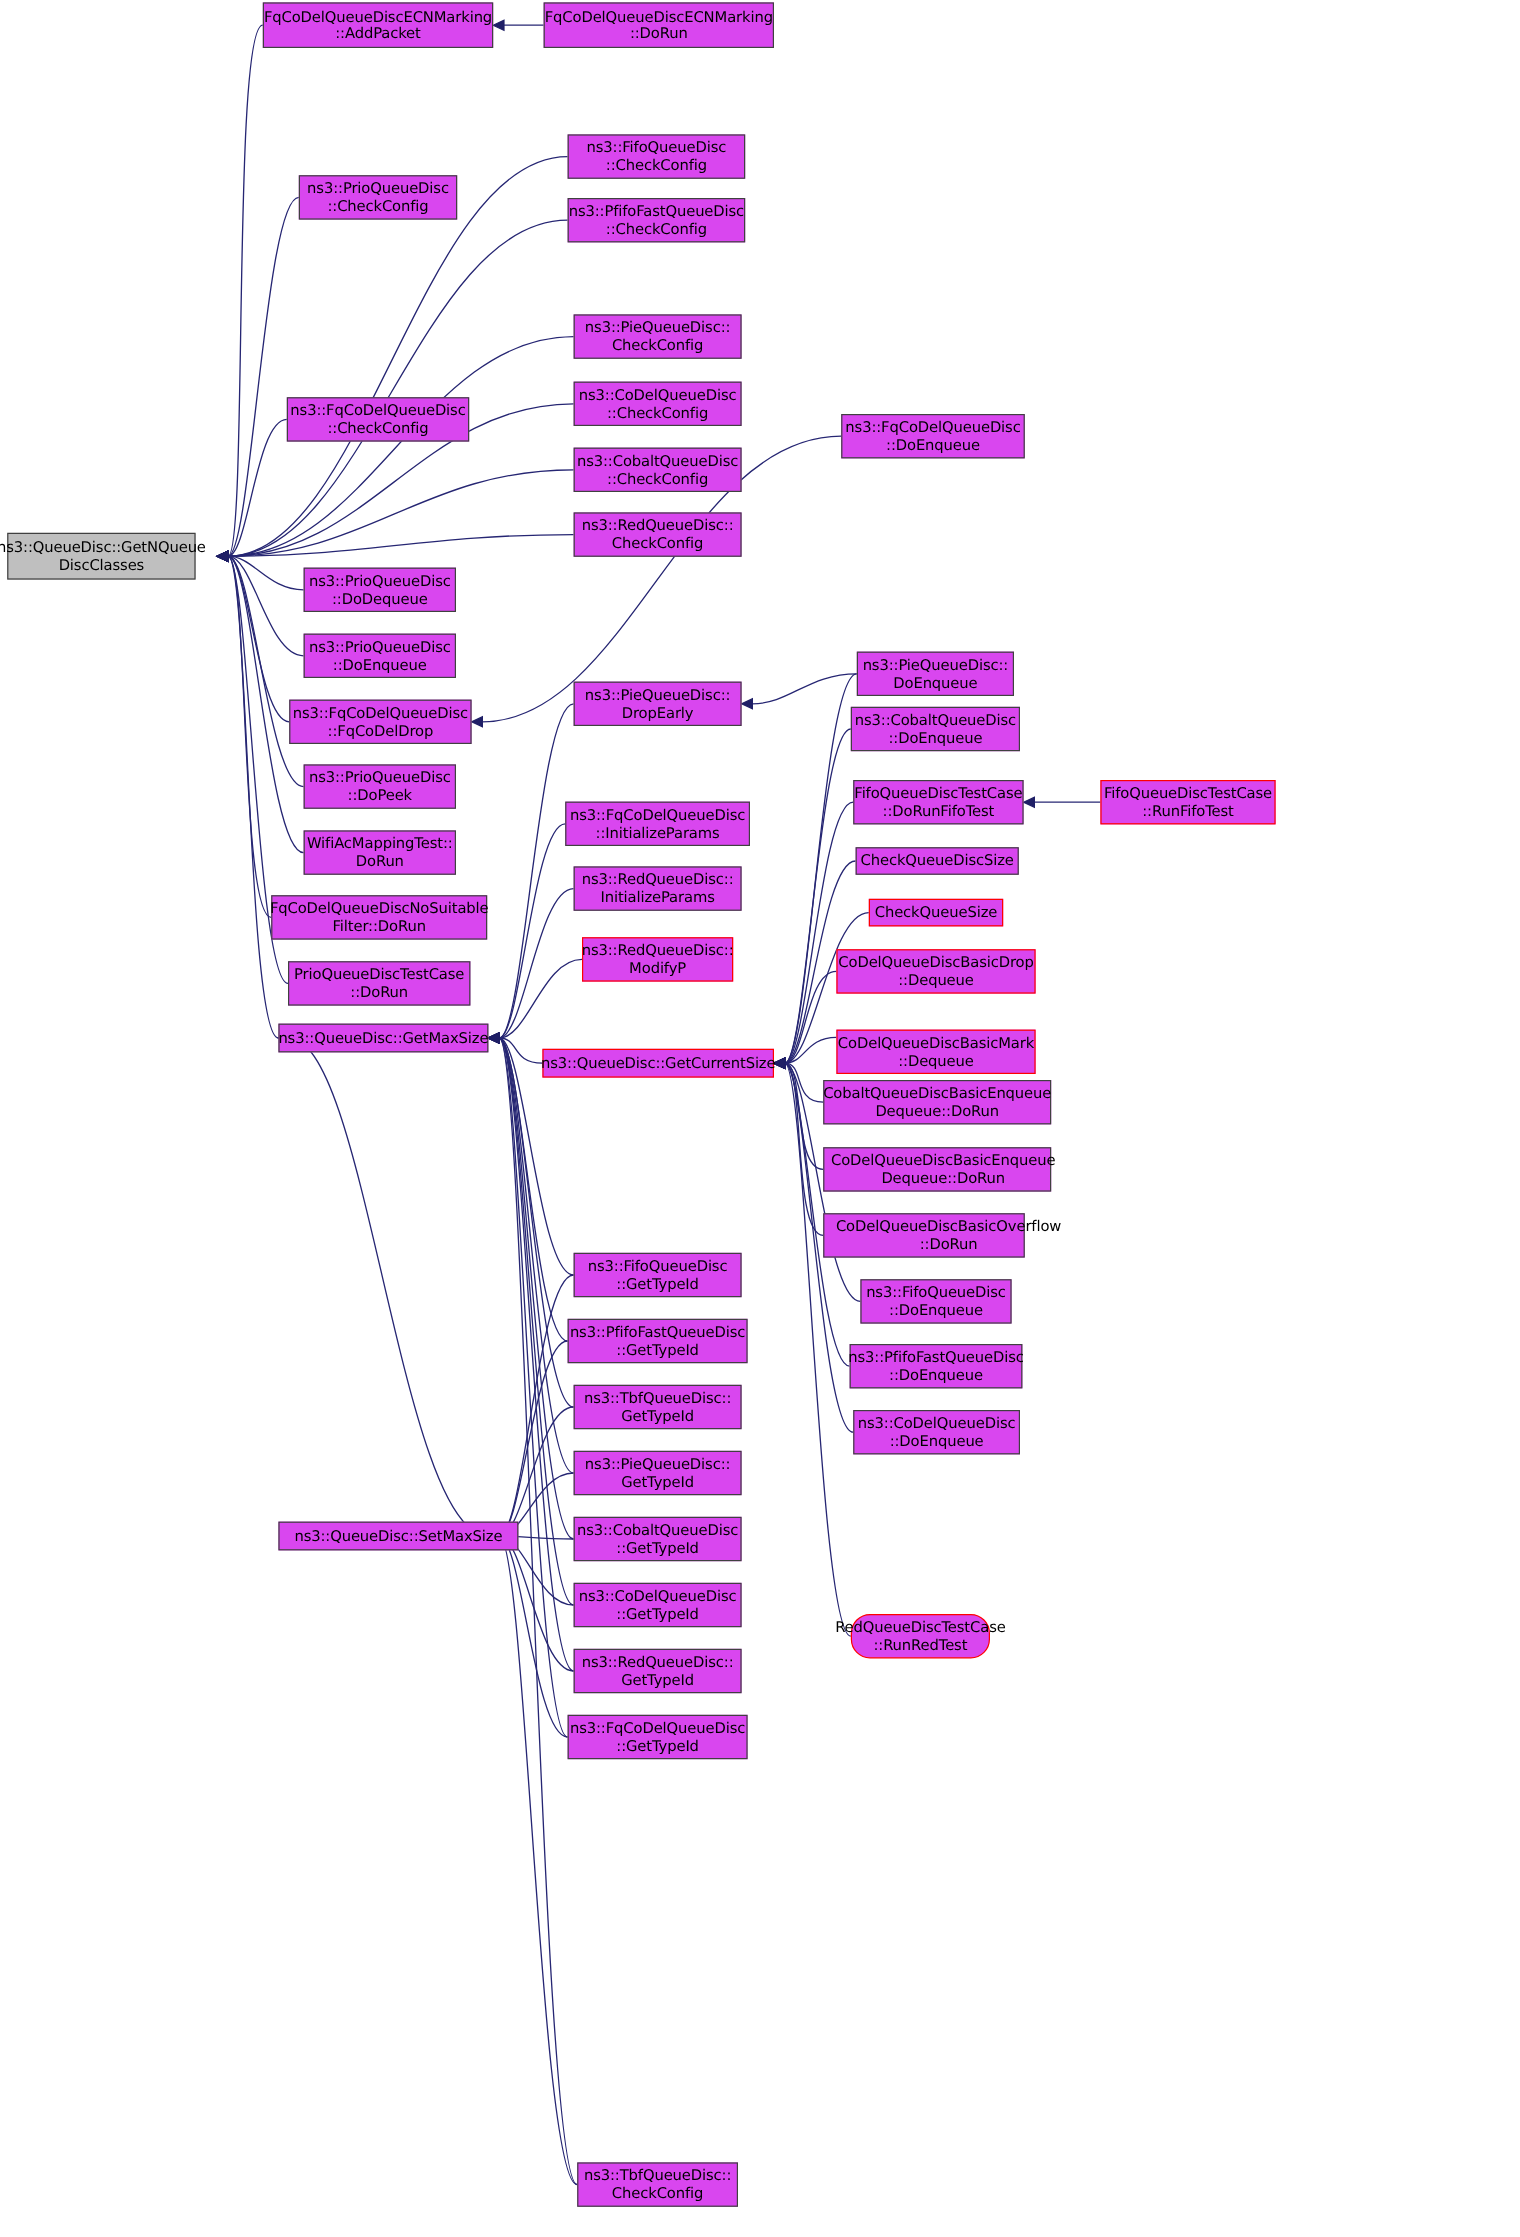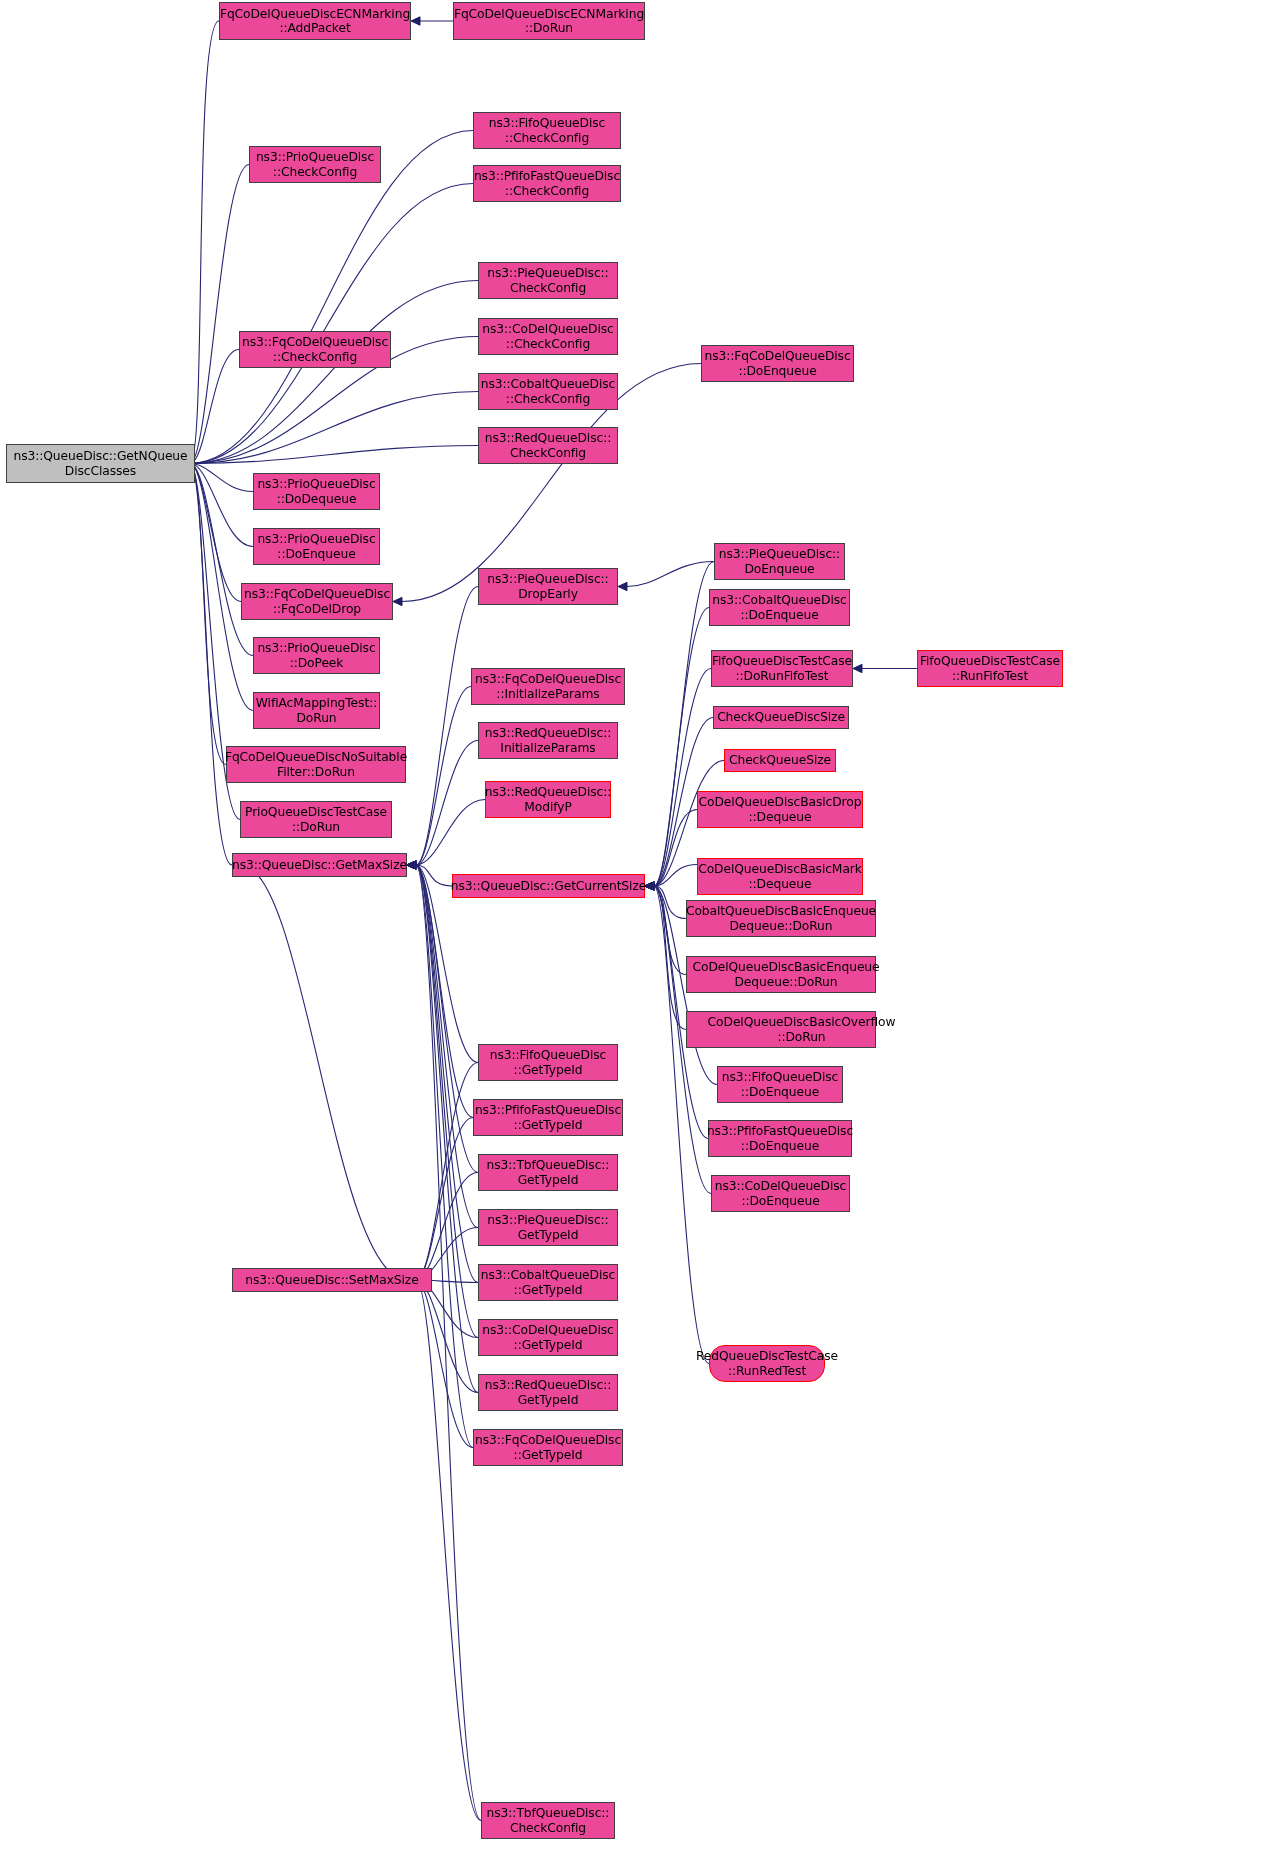--- a/index.html
+++ b/index.html
@@ -1,20 +1,20 @@
 <!DOCTYPE html>
 <html><head>
 <meta charset="utf-8">
 <title>Call graph</title>
 <style>
   html,body{margin:0;padding:0;background:#ffffff;}
   #canvas{position:relative;width:1267px;height:1864px;background:#ffffff;
           font-family:"DejaVu Sans","Liberation Sans",sans-serif;overflow:hidden;}
   .node{position:absolute;box-sizing:border-box;display:flex;align-items:center;
-        justify-content:center;text-align:center;background:#ec4899;
+        justify-content:center;text-align:center;background:#d946ef;
         border:1px solid #404040;color:#000000;font-size:12.3px;line-height:1.18;
         letter-spacing:-0.1px;padding:1px 3px;white-space:pre-line;}
   .node.red{border-color:#ff0000;}
   .node.current{background:#bfbfbf;border-color:#404040;}
   svg.edges{position:absolute;left:0;top:0;width:1267px;height:1864px;
             pointer-events:none;overflow:visible;}
   svg.edges path{fill:none;stroke:#262673;stroke-width:1.1px;}
   svg.edges polygon{fill:#1f1f66;stroke:#1f1f66;}
 </style>
 </head>
@@ -155,21 +155,21 @@
       <div class="node" style="left: 478px; top: 262px; width: 140px; height: 37px;">ns3::PieQueueDisc::
 CheckConfig</div>
       <div class="node" style="left: 478px; top: 318px; width: 140px; height: 37px;">ns3::CoDelQueueDisc
 ::CheckConfig</div>
       <div class="node" style="left: 478px; top: 373px; width: 140px; height: 37px;">ns3::CobaltQueueDisc
 ::CheckConfig</div>
       <div class="node" style="left: 478px; top: 427px; width: 140px; height: 37px;">ns3::RedQueueDisc::
 CheckConfig</div>
       <div class="node" style="left: 239px; top: 331px; width: 152px; height: 37px;">ns3::FqCoDelQueueDisc
 ::CheckConfig</div>
-      <div class="node current" style="left: 6px; top: 444px; width: 189px; height: 39px;">ns3::QueueDisc::GetNQueue
+      <div class="node current" style="left: 6px; top: 444px; width: 157px; height: 39px;">ns3::QueueDisc::GetNQueue
 DiscClasses</div>
       <div class="node" style="left: 253px; top: 473px; width: 127px; height: 37px;">ns3::PrioQueueDisc
 ::DoDequeue</div>
       <div class="node" style="left: 253px; top: 528px; width: 127px; height: 37px;">ns3::PrioQueueDisc
 ::DoEnqueue</div>
       <div class="node" style="left: 241px; top: 583px; width: 152px; height: 37px;">ns3::FqCoDelQueueDisc
 ::FqCoDelDrop</div>
       <div class="node" style="left: 253px; top: 637px; width: 127px; height: 37px;">ns3::PrioQueueDisc
 ::DoPeek</div>
       <div class="node" style="left: 253px; top: 692px; width: 127px; height: 37px;">WifiAcMappingTest::
@@ -201,21 +201,21 @@
       <div class="node" style="left: 713px; top: 706px; width: 136px; height: 23px;">CheckQueueDiscSize</div>
       <div class="node red" style="left: 724px; top: 749px; width: 112px; height: 23px;">CheckQueueSize</div>
       <div class="node red" style="left: 697px; top: 791px; width: 166px; height: 37px; text-align: center;">CoDelQueueDiscBasicDrop
 ::Dequeue</div>
       <div class="node red" style="left: 697px; top: 846px; width: 166px; height: 37px; margin-top: 12px;">CoDelQueueDiscBasicMark
 ::Dequeue</div>
       <div class="node" style="left: 686px; top: 900px; width: 190px; height: 37px;">CobaltQueueDiscBasicEnqueue
 Dequeue::DoRun</div>
       <div class="node" style="left: 686px; top: 956px; width: 190px; height: 37px; padding-left: 13px;">CoDelQueueDiscBasicEnqueue
 Dequeue::DoRun</div>
-      <div class="node" style="left: 686px; top: 1011px; width: 190px; height: 37px; padding-left: 44px;">CoDelQueueDiscBasicOverflow
+      <div class="node" style="left: 686px; top: 1011px; width: 168px; height: 37px; padding-left: 44px;">CoDelQueueDiscBasicOverflow
 ::DoRun</div>
       <div class="node" style="left: 717px; top: 1066px; width: 126px; height: 37px;">ns3::FifoQueueDisc
 ::DoEnqueue</div>
       <div class="node" style="left: 708px; top: 1120px; width: 144px; height: 37px;">ns3::PfifoFastQueueDisc
 ::DoEnqueue</div>
       <div class="node" style="left: 711px; top: 1175px; width: 139px; height: 37px;">ns3::CoDelQueueDisc
 ::DoEnqueue</div>
       <div class="node" style="left: 478px; top: 1044px; width: 140px; height: 37px;">ns3::FifoQueueDisc
 ::GetTypeId</div>
       <div class="node" style="left: 473px; top: 1099px; width: 150px; height: 37px;">ns3::PfifoFastQueueDisc

